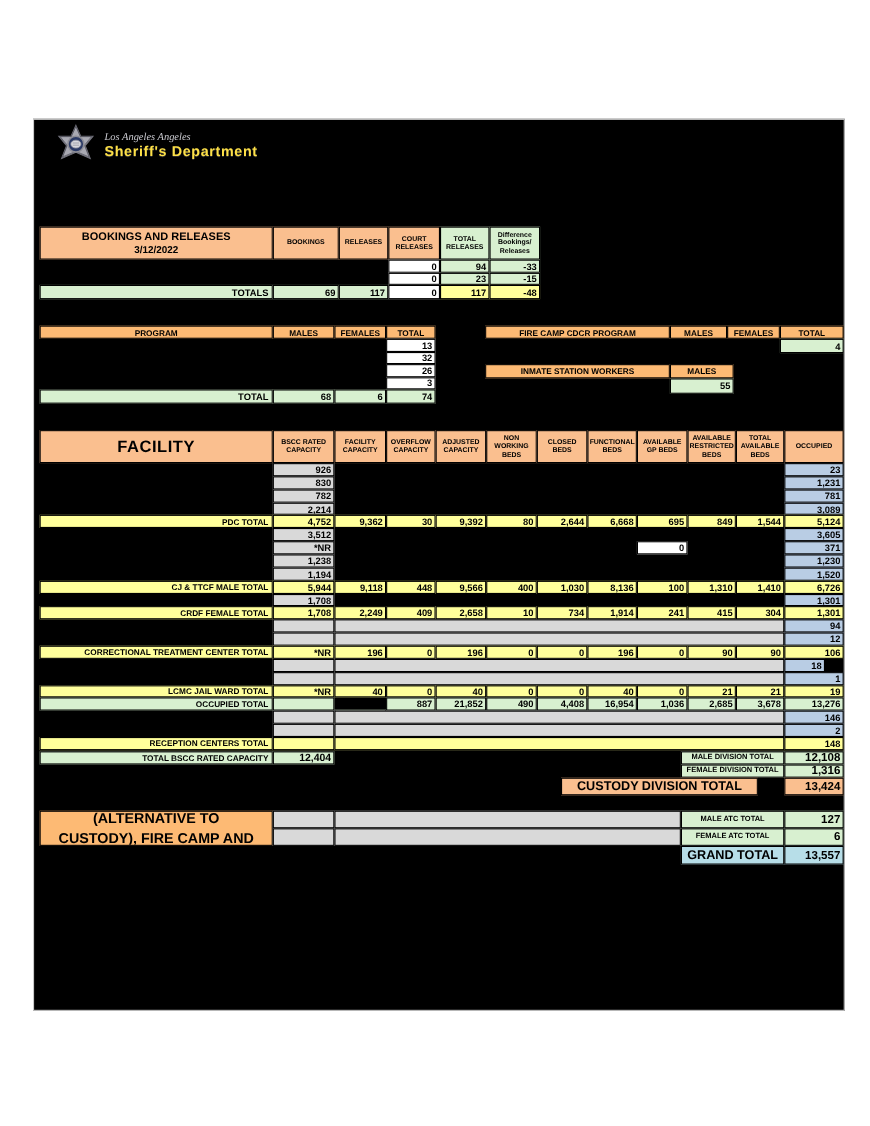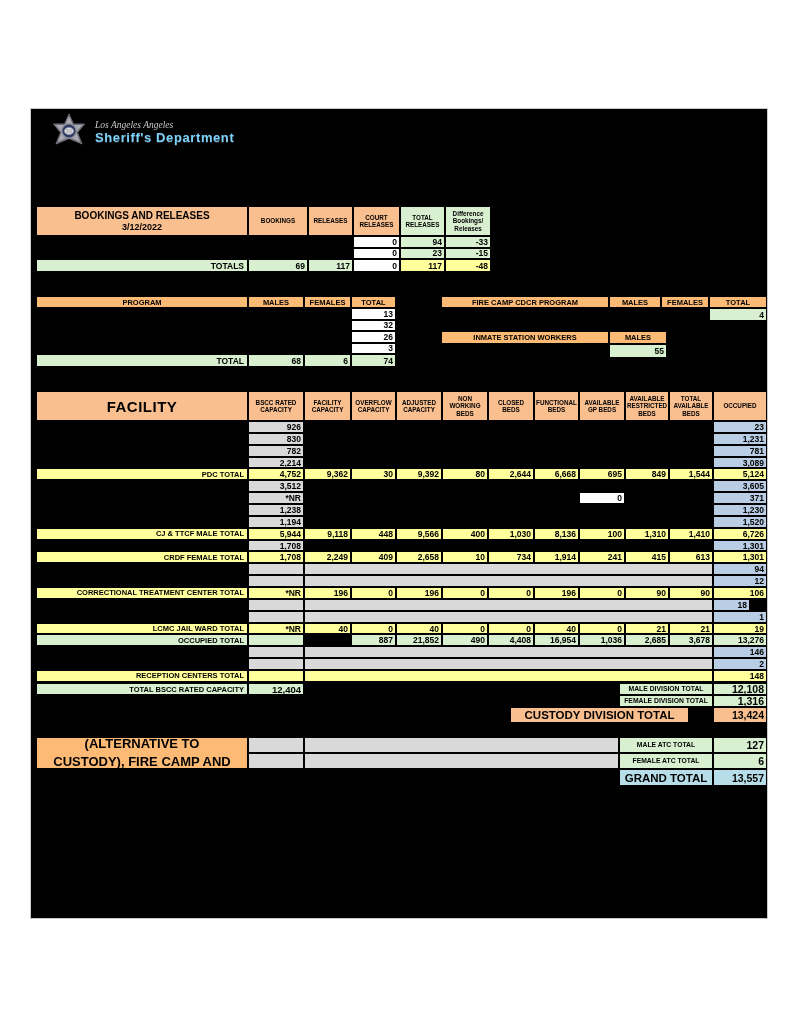--- a/index.html
+++ b/index.html
@@ -20,21 +20,21 @@
   .yellow{background:#FFFF9B;}
   .green{background:#D8F0D0;}
   .blue{background:#B9CDE4;}
   .grayc{background:#D9D9D9;}
   .whitec{background:#ffffff;}
   .tan{background:#fdba74;}
   .teal{background:#B7DEE8;}
   .logo{position:absolute;left:20px;top:2px;display:flex;align-items:center;}
   .logo-text{margin-left:8px;}
   .logo-county{font-family:"Liberation Serif",serif;font-style:italic;font-size:9.5px;color:#c9c9cf;}
-  .logo-dept{font-size:13px;font-weight:bold;color:#7dd3fc;letter-spacing:.6px;filter:blur(.4px);text-shadow:0 1px 0 #2a2a30;}
+  .logo-dept{font-size:13px;font-weight:bold;color:#fde047;letter-spacing:.6px;filter:blur(.4px);text-shadow:0 1px 0 #2a2a30;}
 </style>
 </head>
 <body>
 
 <div class="page">
   <div class="blackbox">
 
     <div class="logo">
       <svg width="36" height="42" viewBox="0 0 36 42">
         <polygon points="18,1 22.5,11 33.5,11 26.5,19.5 31,31 18,25.5 5,31 9.5,19.5 2.5,11 13.5,11" fill="#a9a9b2" stroke="#6d6d77" stroke-width="1" transform="translate(0,2)"></polygon>
@@ -169,21 +169,21 @@
           <div class="cell yellow lbl" style="left: 5px; top: 442.46px; width: 212px; height: 11.86px;">CRDF FEMALE TOTAL</div>
           <div class="cell yellow num" style="left: 217px; top: 442.46px; width: 56px; height: 11.86px;">1,708</div>
           <div class="cell yellow num" style="left: 273px; top: 442.46px; width: 47px; height: 11.86px;">2,249</div>
           <div class="cell yellow num" style="left: 320px; top: 442.46px; width: 45px; height: 11.86px;">409</div>
           <div class="cell yellow num" style="left: 365px; top: 442.46px; width: 46px; height: 11.86px;">2,658</div>
           <div class="cell yellow num" style="left: 411px; top: 442.46px; width: 46px; height: 11.86px;">10</div>
           <div class="cell yellow num" style="left: 457px; top: 442.46px; width: 46px; height: 11.86px;">734</div>
           <div class="cell yellow num" style="left: 503px; top: 442.46px; width: 45px; height: 11.86px;">1,914</div>
           <div class="cell yellow num" style="left: 548px; top: 442.46px; width: 46px; height: 11.86px;">241</div>
           <div class="cell yellow num" style="left: 594px; top: 442.46px; width: 44px; height: 11.86px;">415</div>
-          <div class="cell yellow num" style="left: 638px; top: 442.46px; width: 44px; height: 11.86px;">613</div>
+          <div class="cell yellow num" style="left: 638px; top: 442.46px; width: 44px; height: 11.86px;">304</div>
           <div class="cell yellow num" style="left: 682px; top: 442.46px; width: 54px; height: 11.86px;">1,301</div>
           <div class="cell grayc" style="left: 217px; top: 454.32px; width: 56px; height: 11.86px;"></div>
           <div class="cell grayc" style="left: 273px; top: 454.32px; width: 409px; height: 11.86px;"></div>
           <div class="cell blue num" style="left: 682px; top: 454.32px; width: 54px; height: 11.86px;">94</div>
           <div class="cell grayc" style="left: 217px; top: 466.18px; width: 56px; height: 11.86px;"></div>
           <div class="cell grayc" style="left: 273px; top: 466.18px; width: 409px; height: 11.86px;"></div>
           <div class="cell blue num" style="left: 682px; top: 466.18px; width: 54px; height: 11.86px;">12</div>
           <div class="cell yellow lbl" style="left: 5px; top: 478.04px; width: 212px; height: 11.86px;">CORRECTIONAL TREATMENT CENTER  TOTAL</div>
           <div class="cell yellow num" style="left: 217px; top: 478.04px; width: 56px; height: 11.86px;">*NR</div>
           <div class="cell yellow num" style="left: 273px; top: 478.04px; width: 47px; height: 11.86px;">196</div>

